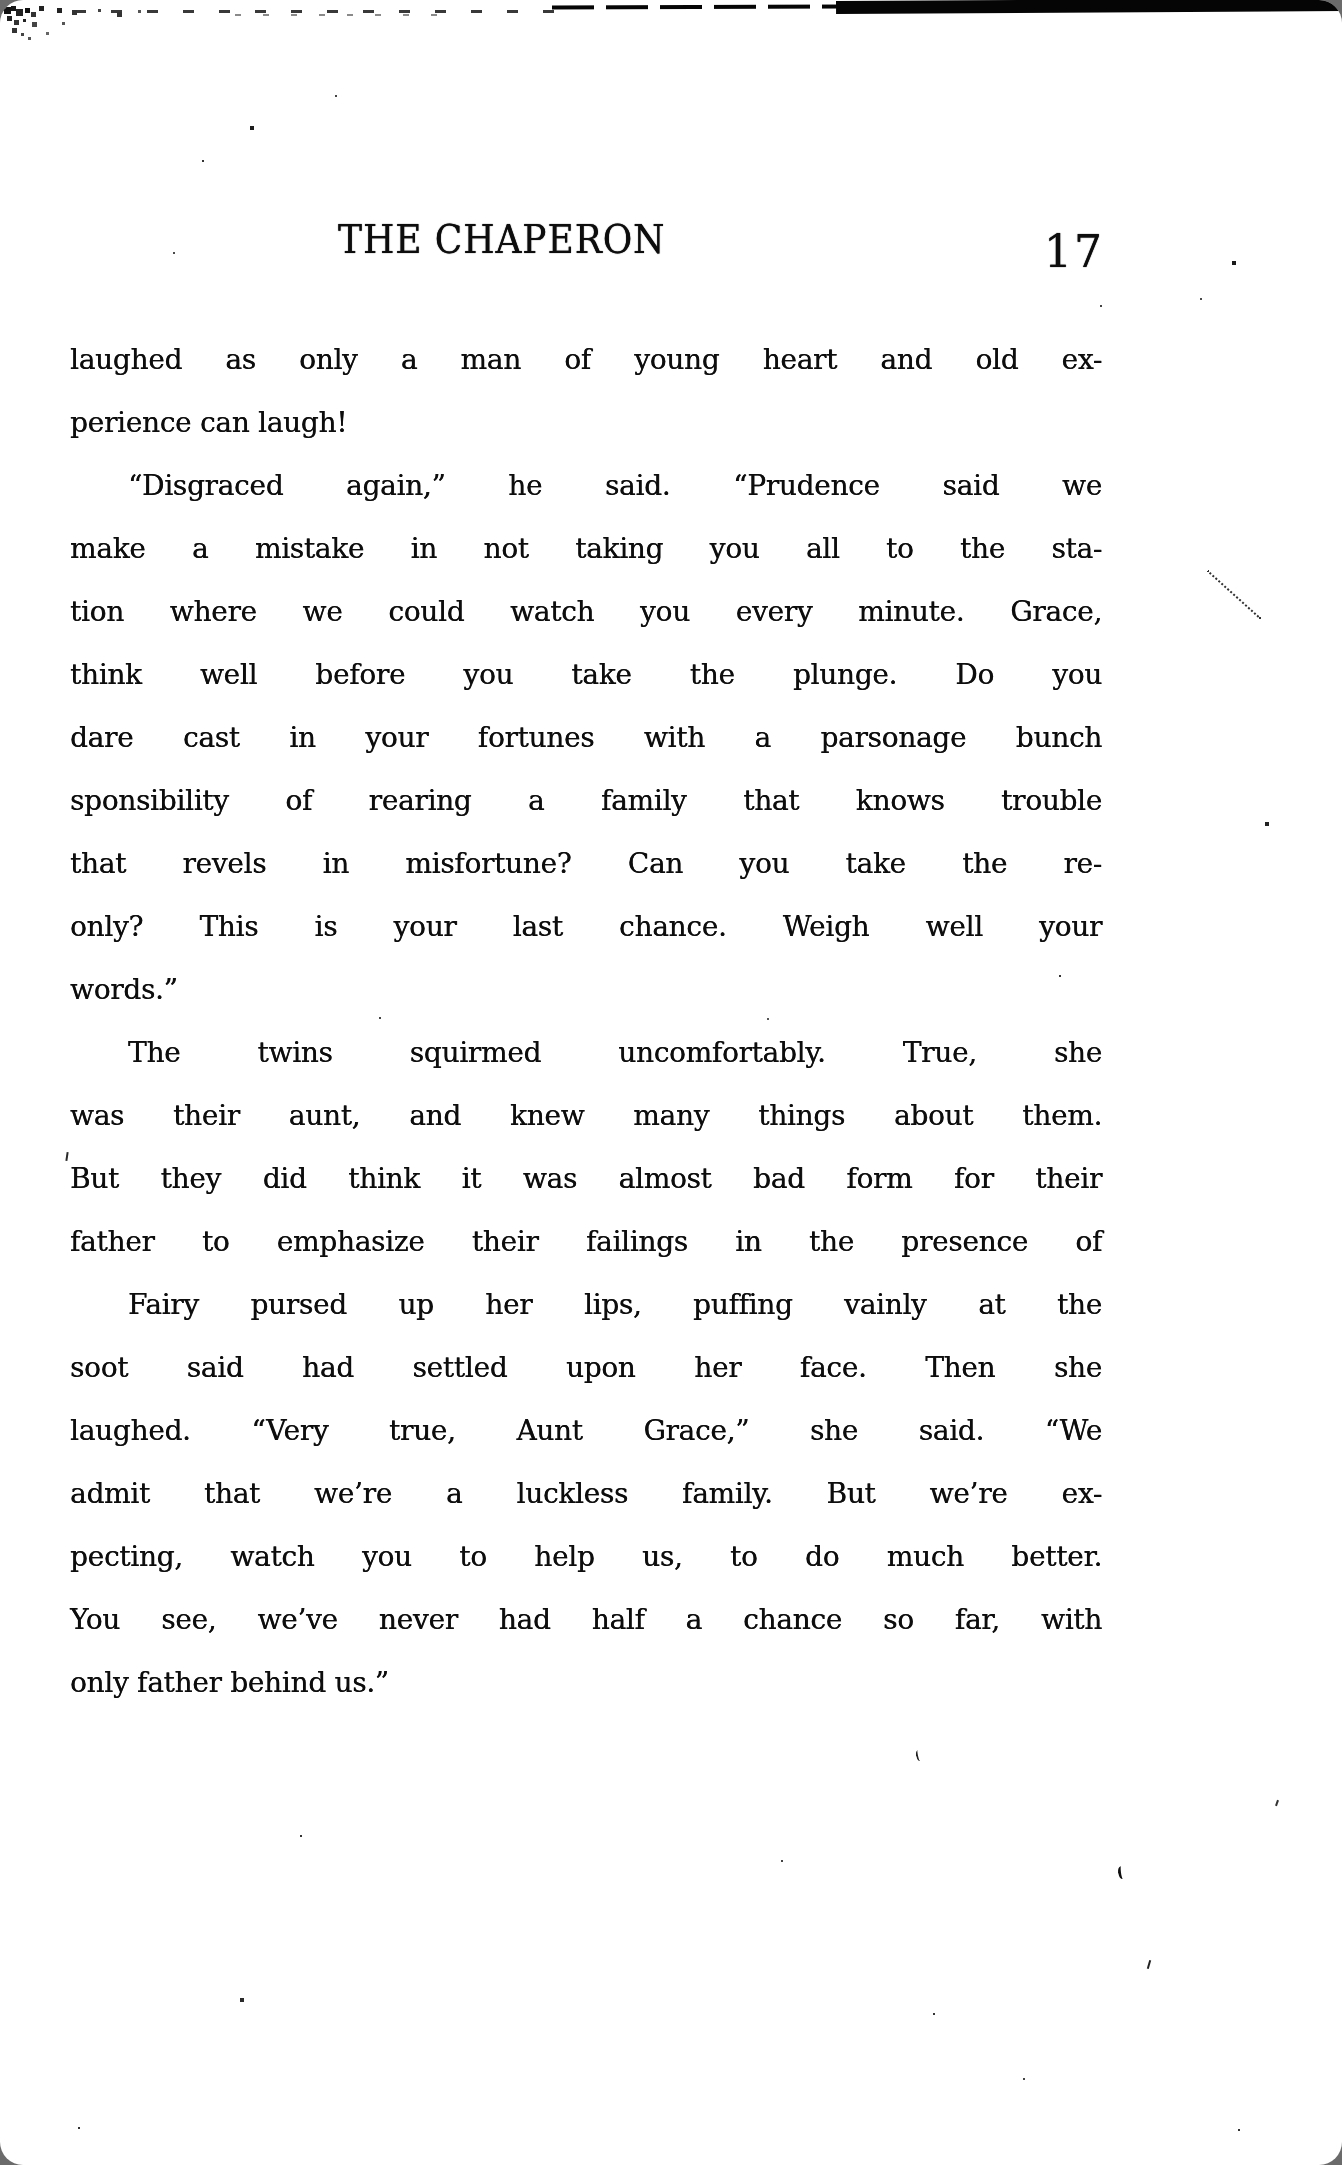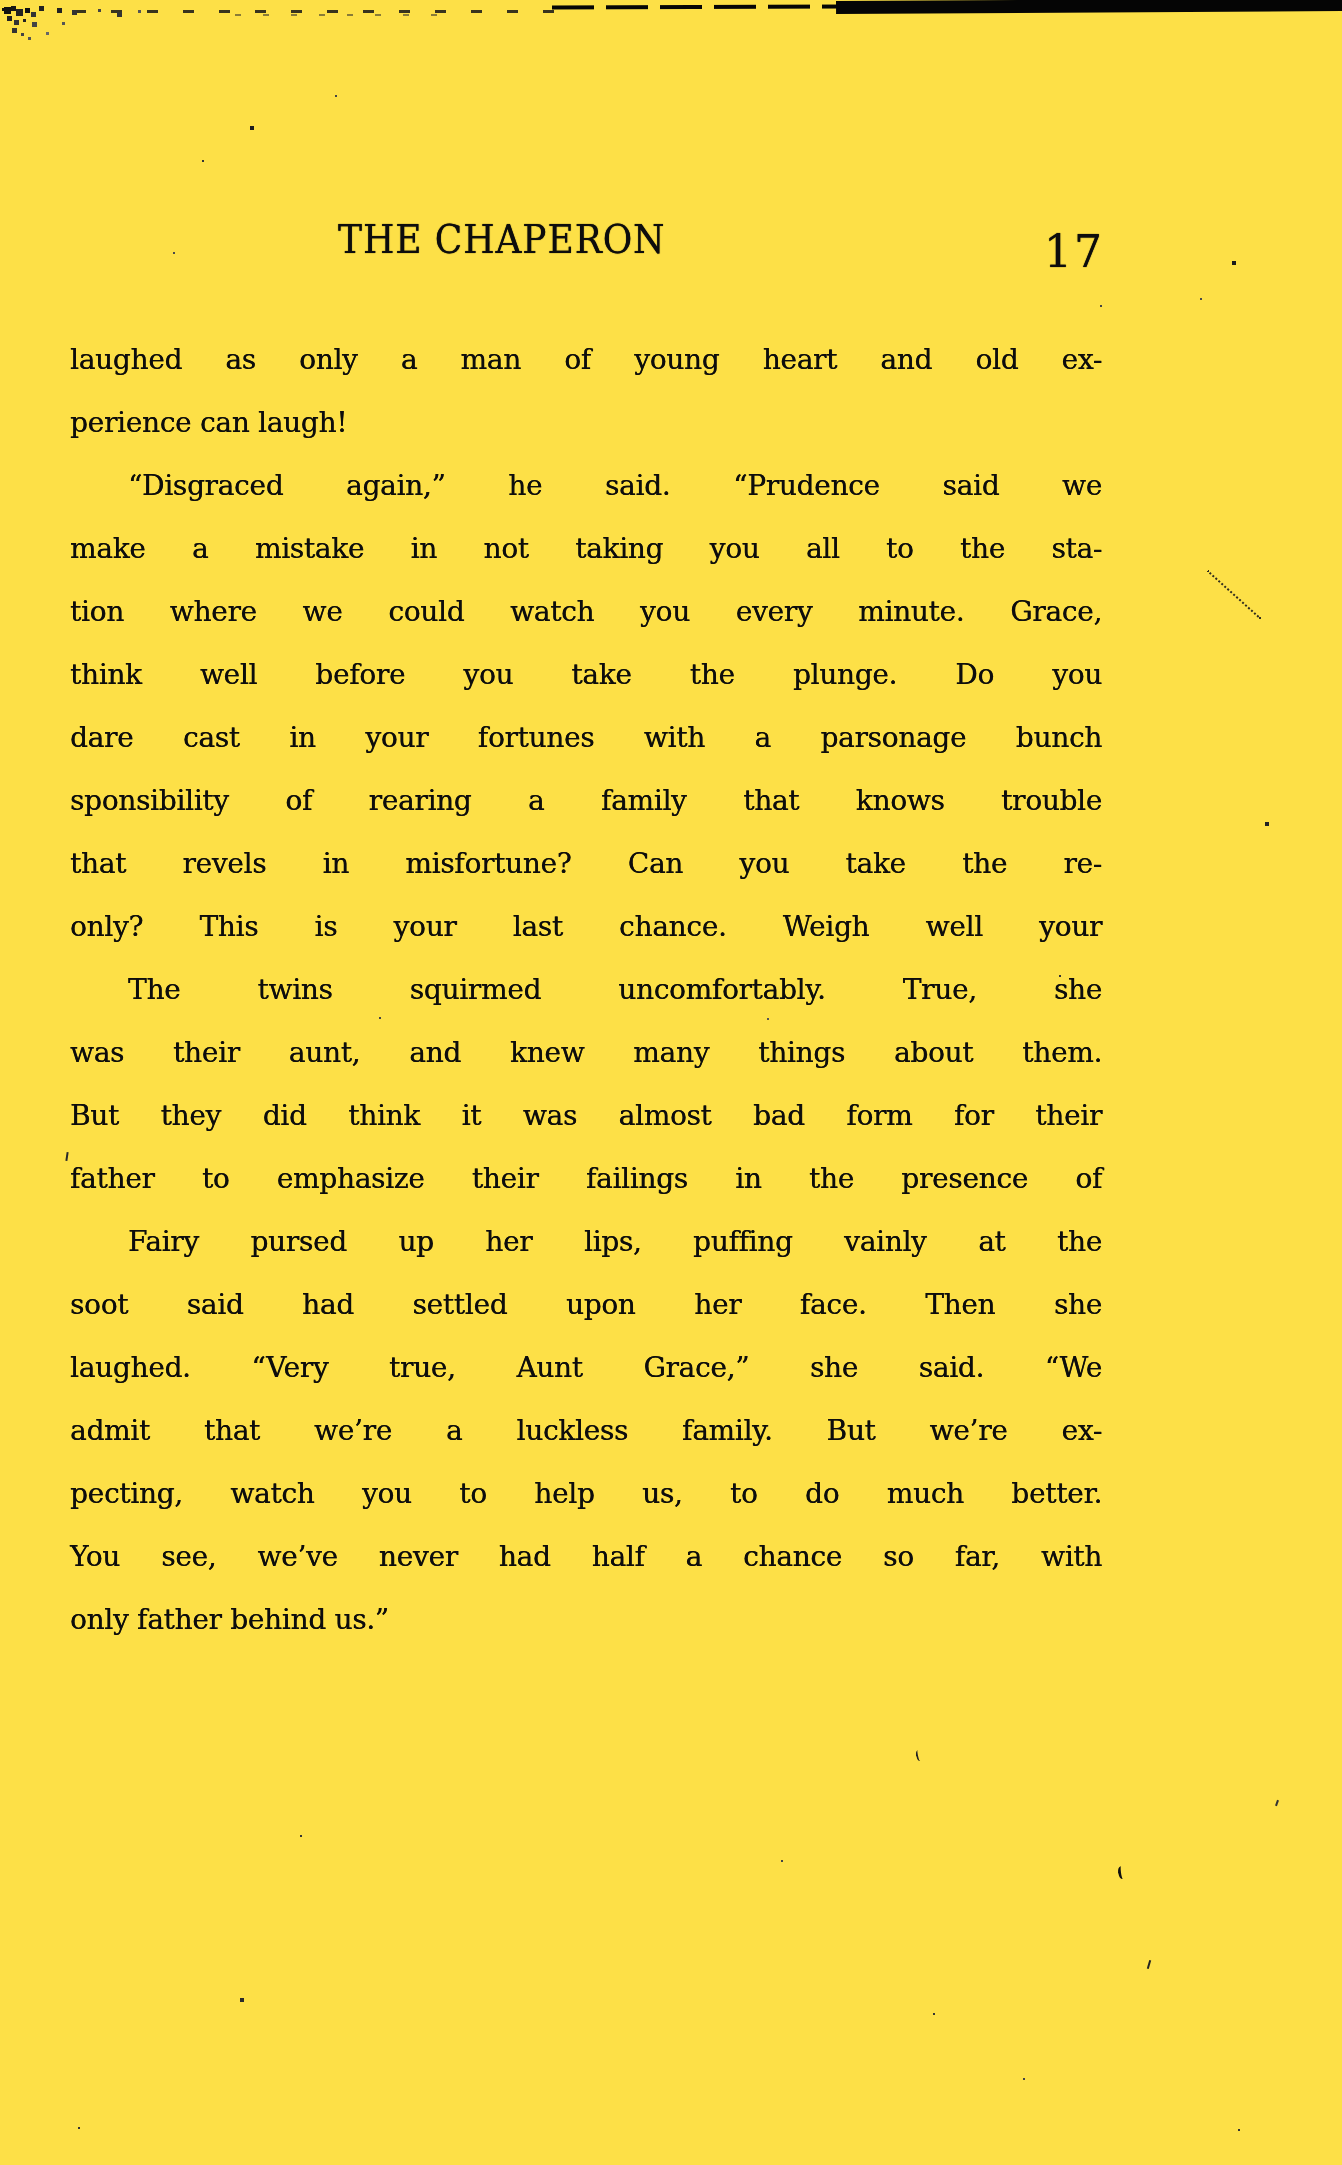--- a/index.html
+++ b/index.html
@@ -1,22 +1,23 @@
 <!DOCTYPE html>
 <html><head>
 <meta charset="utf-8">
 <style>
   html,body{margin:0;padding:0;background:#6b6b6b;}
   .page{
     position:relative;
     width:1342px;height:2165px;
-    background:#fde047;
+    background:#ffffff;
     overflow:hidden;
     font-family:"DejaVu Serif","Liberation Serif",serif;
     color:#0d0d0d;
+    border-radius:23px;
   }
 
   
   .top-solid-bar{
     position:absolute;left:836px;top:-2px;width:510px;height:13px;
     background:#050505;transform:rotate(-0.35deg);transform-origin:right top;
   }
   .top-mid-line{
     position:absolute;left:552px;top:5px;width:292px;height:4px;
     background:repeating-linear-gradient(90deg,#050505 0 42px,transparent 42px 54px);
@@ -118,20 +119,21 @@
       <div class="line">laughed as only a man of young heart and old ex-</div>
       <div class="line last">perience can laugh!</div>
       <div class="line indent">“Disgraced again,” he said.  “Prudence said we</div>
       <div class="line">make a mistake in not taking you all to the sta-</div>
       <div class="line">tion where we could watch you every minute.  Grace,</div>
       <div class="line">think well before you take the plunge.  Do you</div>
       <div class="line">dare cast in your fortunes with a parsonage bunch</div>
       <div class="line">sponsibility of rearing a family that knows trouble</div>
       <div class="line">that revels in misfortune?  Can you take the re-</div>
       <div class="line">only?  This is your last chance.  Weigh well your</div>
+      <div class="line last">words.”</div>
       <div class="line indent">The twins squirmed uncomfortably.  True, she</div>
       <div class="line">was their aunt, and knew many things about them.</div>
       <div class="line">But they did think it was almost bad form for their</div>
       <div class="line">father to emphasize their failings in the presence of</div>
       <div class="line indent">Fairy pursed up her lips, puffing vainly at the</div>
       <div class="line">soot said had settled upon her face. Then she</div>
       <div class="line">laughed. “Very true, Aunt Grace,” she said.  “We</div>
       <div class="line">admit that we’re a luckless family.  But we’re ex-</div>
       <div class="line">pecting, watch you to help us, to do much better.</div>
       <div class="line">You see, we’ve never had half a chance so far, with</div>

